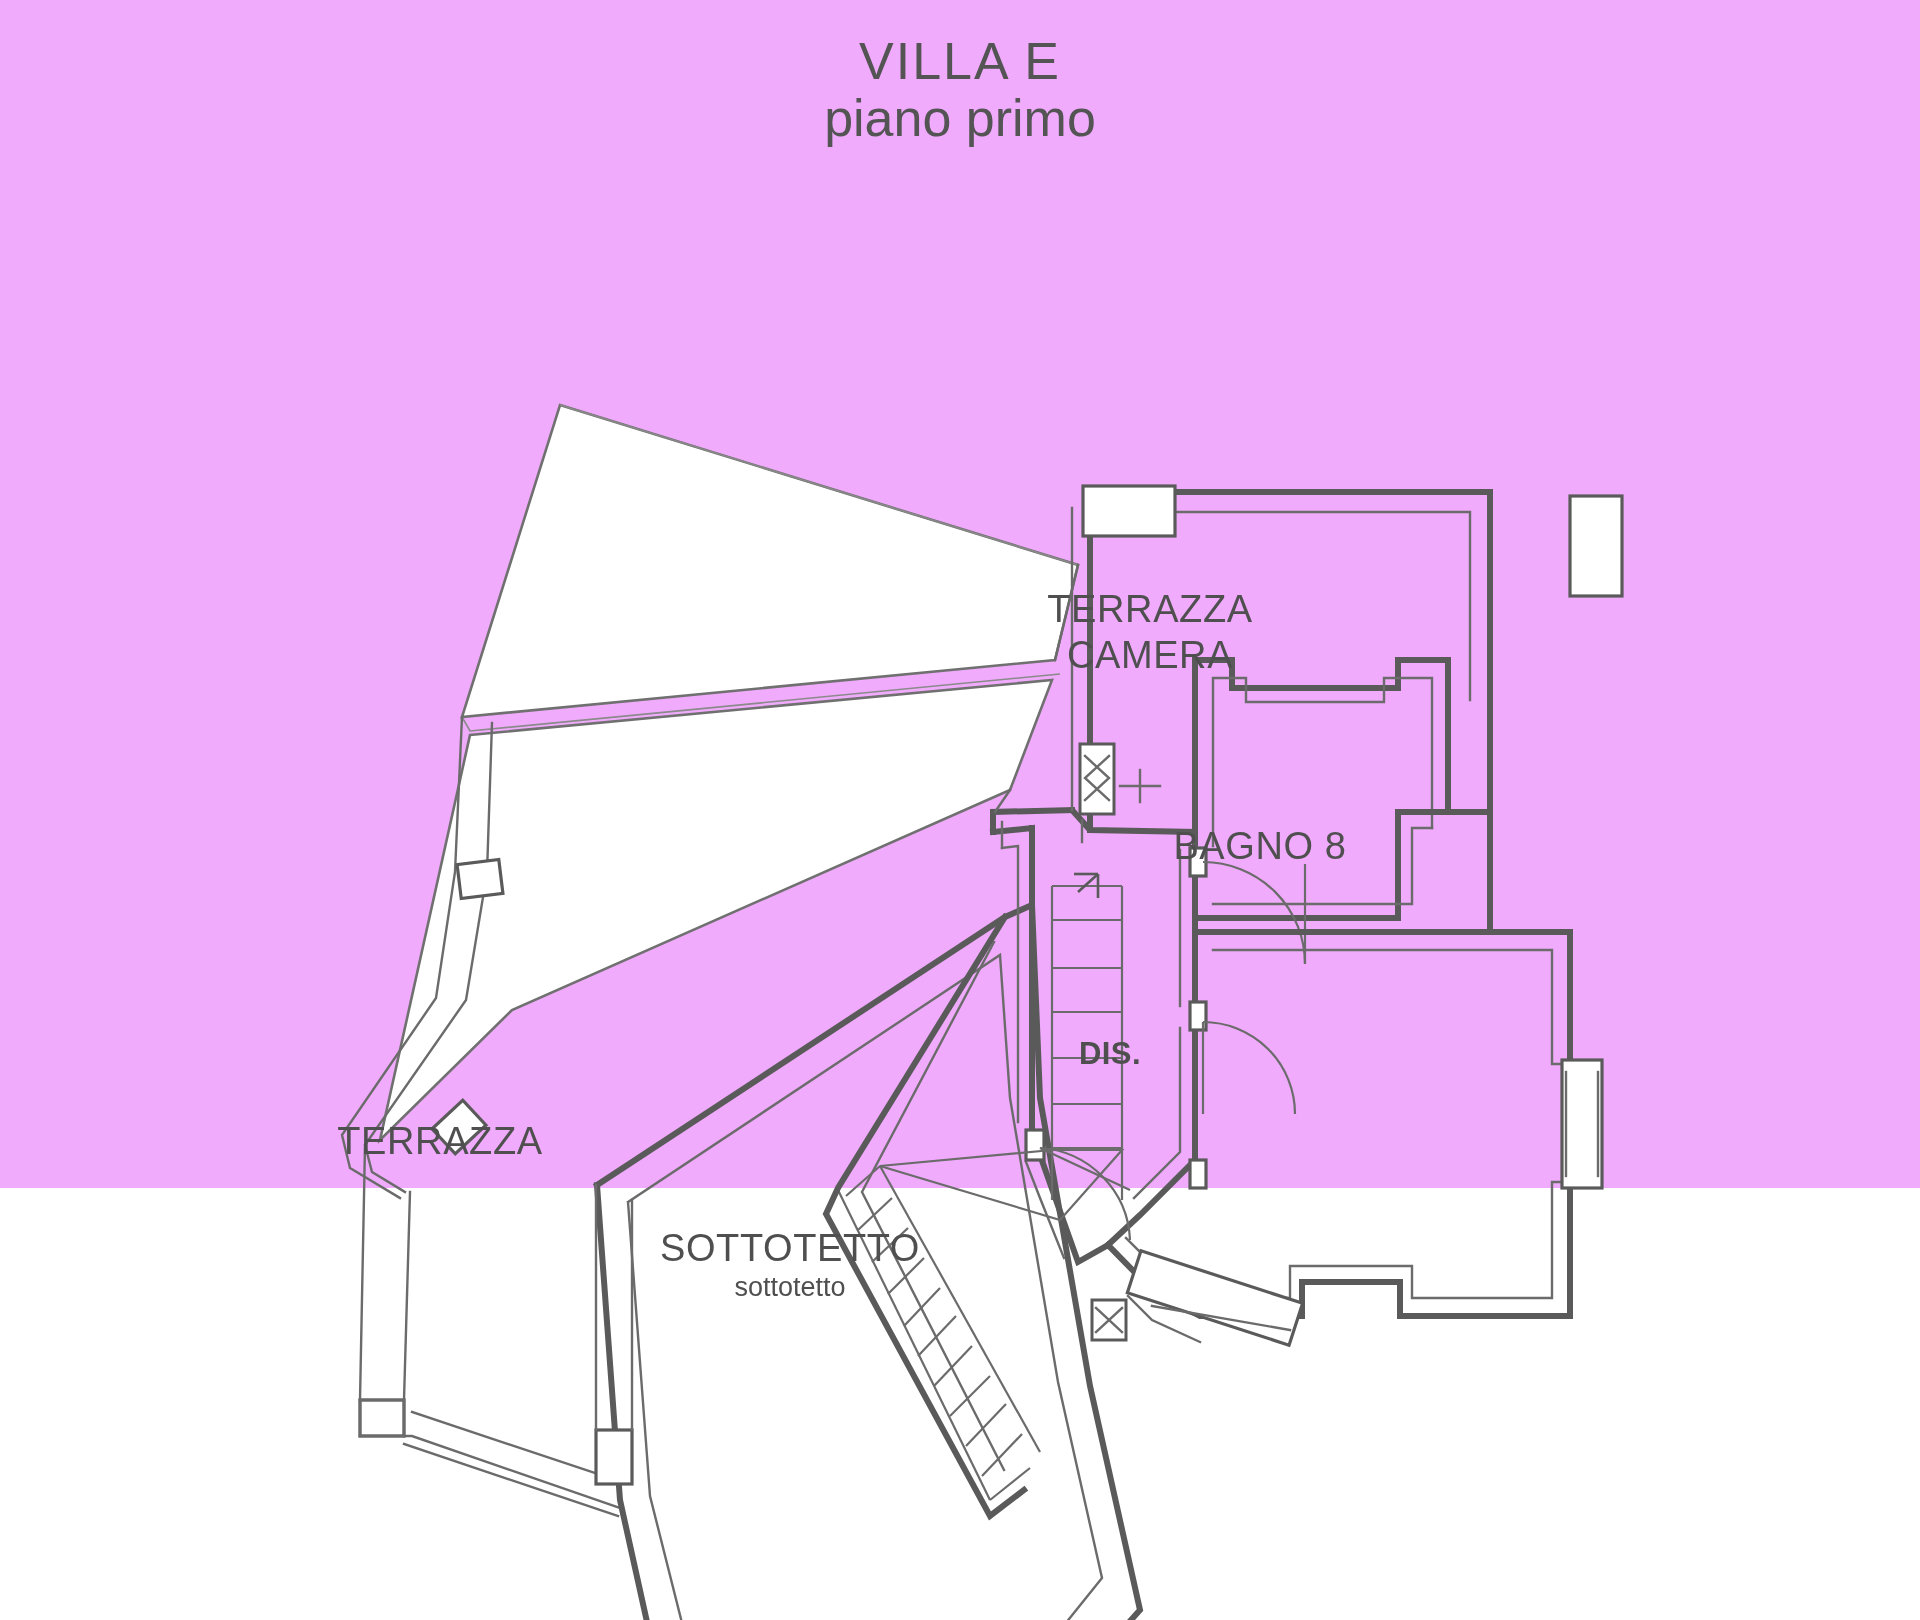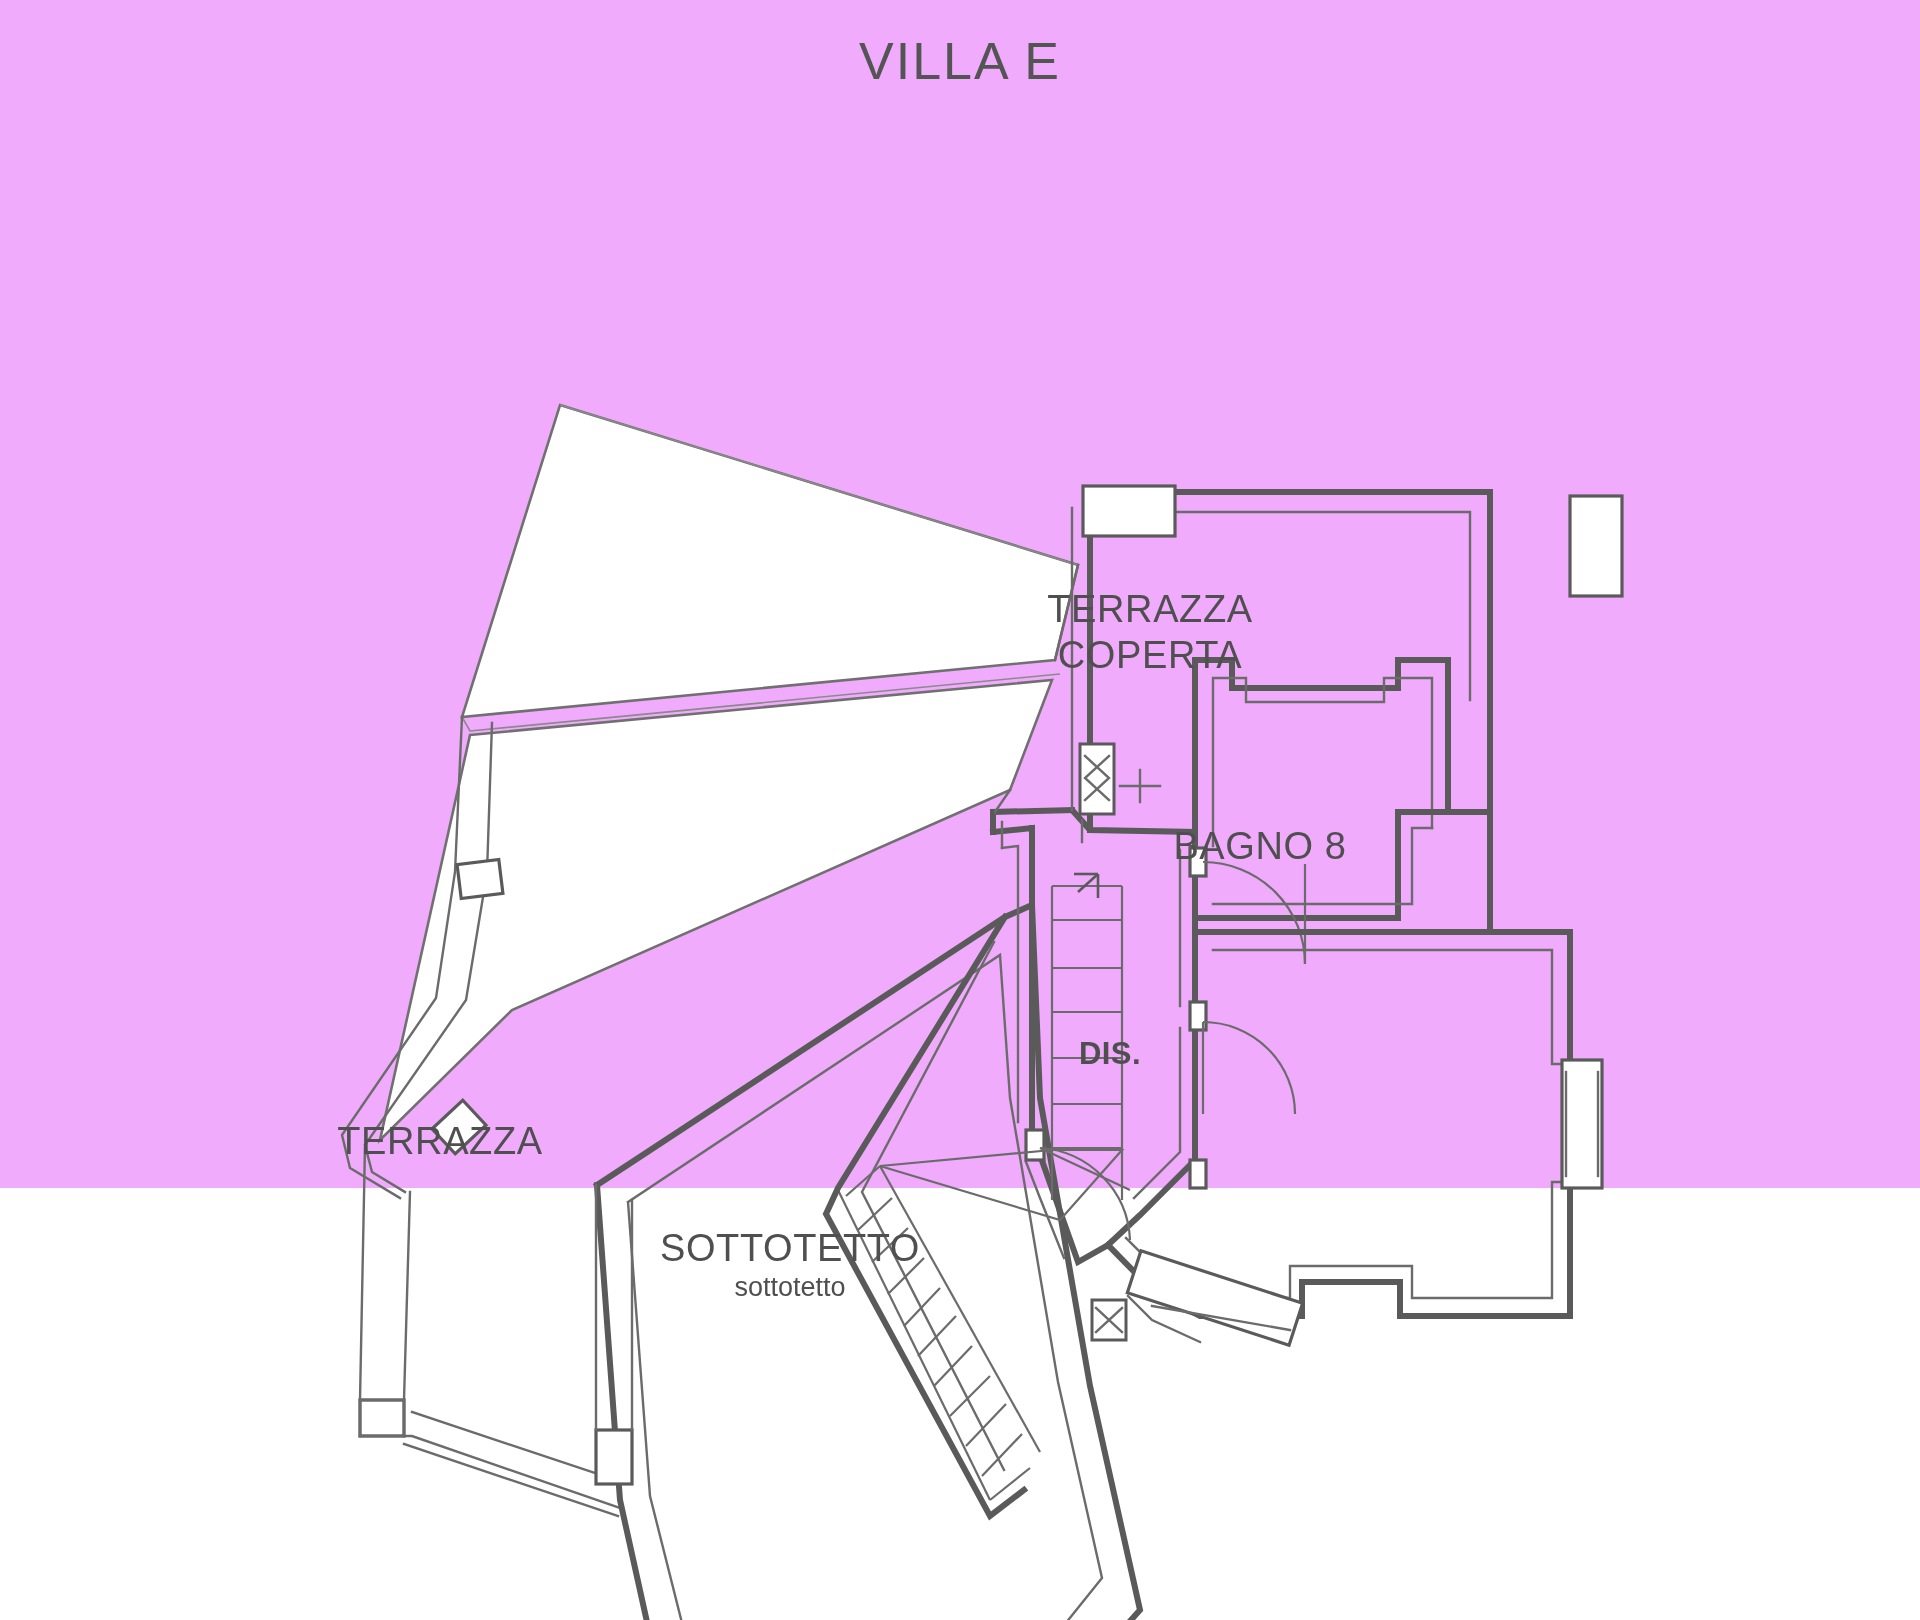--- a/index.html
+++ b/index.html
@@ -124,20 +124,21 @@
     font-weight: bold;
   }
 </style>
 </head>
 <body>
 
 <div id="plan-root">
 
   <div class="title-block">
     <div class="title-main">VILLA E</div>
+    <div class="title-sub">piano primo</div>
   </div>
 
   <svg class="floorplan" viewBox="0 0 1920 1620">
 
     <g>
       <polygon class="roof-face" points="560,405 1078,565 1055,660 462,717"></polygon>
       <polyline class="wall-hair" points="560,405 1078,565"></polyline>
     </g>
 
     <g>
@@ -312,21 +313,21 @@
 
     <g>
       <polyline class="wall-thin" points="1010,790 995,812"></polyline>
       <polyline class="wall-thin" points="1055,660 1078,565"></polyline>
     </g>
 
   </svg>
 
   <div class="room-label" style="left:1000px; top:586px; width:300px;">
     <div class="label-upper">TERRAZZA</div>
-    <div class="label-upper">COPERTA</div>
+    <div class="label-upper">CAMERA</div>
   </div>
 
   <div class="room-label" style="left:1130px; top:823px; width:260px;">
     <div class="label-upper">BAGNO 8</div>
   </div>
 
 
   <div class="room-label" style="left:1030px; top:1036px; width:160px;">
     <div class="label-small">DIS.</div>
   </div>

